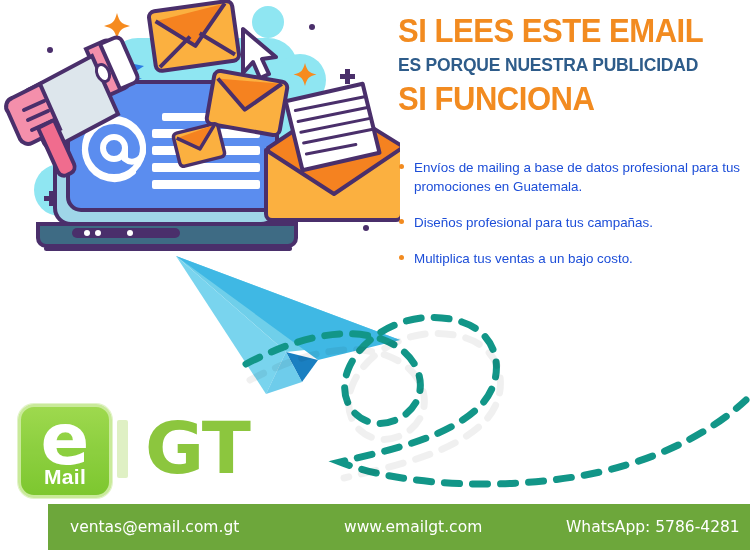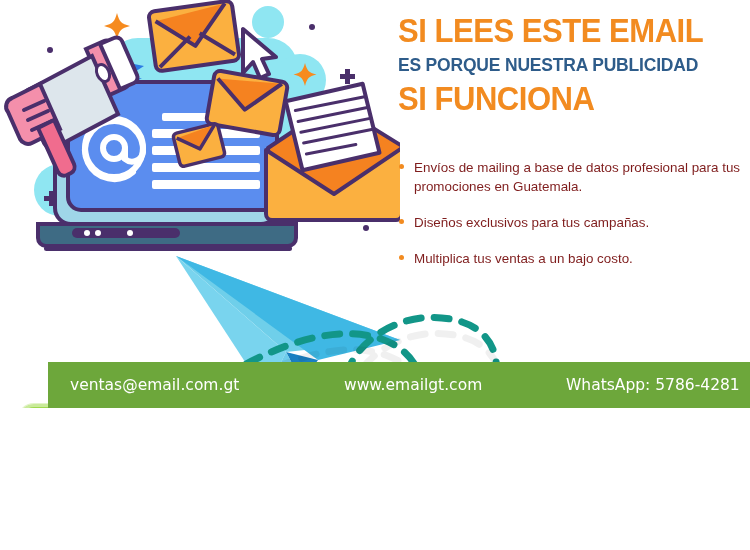--- a/index.html
+++ b/index.html
@@ -2,21 +2,21 @@
 <html><head>
 <meta charset="utf-8">
 <style>
   html,body{margin:0;padding:0;}
   body{
     width:750px;height:550px;overflow:hidden;
     background:#ffffff;
     font-family:"Liberation Sans", sans-serif;
     position:relative;
   }
-  #stage{position:relative;width:750px;height:408px;overflow:hidden;background:#fff;}
+  #stage{position:relative;width:750px;height:550px;overflow:hidden;background:#fff;}
 
   
   .illus{position:absolute;left:0;top:0;width:400px;height:270px;}
   .trail{position:absolute;left:150px;top:240px;width:600px;height:270px;}
   .plane{position:absolute;left:168px;top:248px;width:240px;height:150px;}
 
   
   .copy{position:absolute;left:398px;top:14px;width:345px;}
   .h1{
     color:#F28B20;font-weight:bold;font-size:33px;line-height:1.02;
@@ -35,21 +35,21 @@
   }
 
   .bullets{position:absolute;left:398px;top:158px;width:352px;}
   .bullet{position:relative;padding-left:16px;margin-bottom:17px;}
   .bullet:last-child{margin-bottom:4px;}
   .bullet .dot{
     position:absolute;left:1px;top:6px;width:5px;height:5px;border-radius:50%;
     background:#F28B20;
   }
   .bullet .txt{
-    color:#7f1d1d;font-size:13.4px;line-height:1.26;
+    color:#1d4ed8;font-size:13.4px;line-height:1.26;
   }
 
   
   .logo{position:absolute;left:18px;top:400px;width:220px;height:100px;}
   .logo-badge{
     position:absolute;left:0;top:4px;width:88px;height:88px;border-radius:16px;
     background:linear-gradient(180deg,#9ed94e 0%,#8ccf3f 48%,#8ccf3f 52%,#7dc72f 100%);
     border:3px solid #c9ea9a;
     box-shadow:0 0 0 1px #e2f3c9;
   }
@@ -229,21 +229,21 @@
     <div class="h3">SI FUNCIONA</div>
   </div>
 
   <div class="bullets">
     <div class="bullet">
       <span class="dot"></span>
       <span class="txt">Envíos de mailing a base de datos profesional para tus promociones en Guatemala.</span>
     </div>
     <div class="bullet">
       <span class="dot"></span>
-      <span class="txt">Diseños exclusivos para tus campañas.</span>
+      <span class="txt">Diseños profesional para tus campañas.</span>
     </div>
     <div class="bullet">
       <span class="dot"></span>
       <span class="txt">Multiplica tus ventas a un bajo costo.</span>
     </div>
   </div>
 
   <div class="logo">
     <div class="logo-badge">
       <div class="logo-e">e</div>

